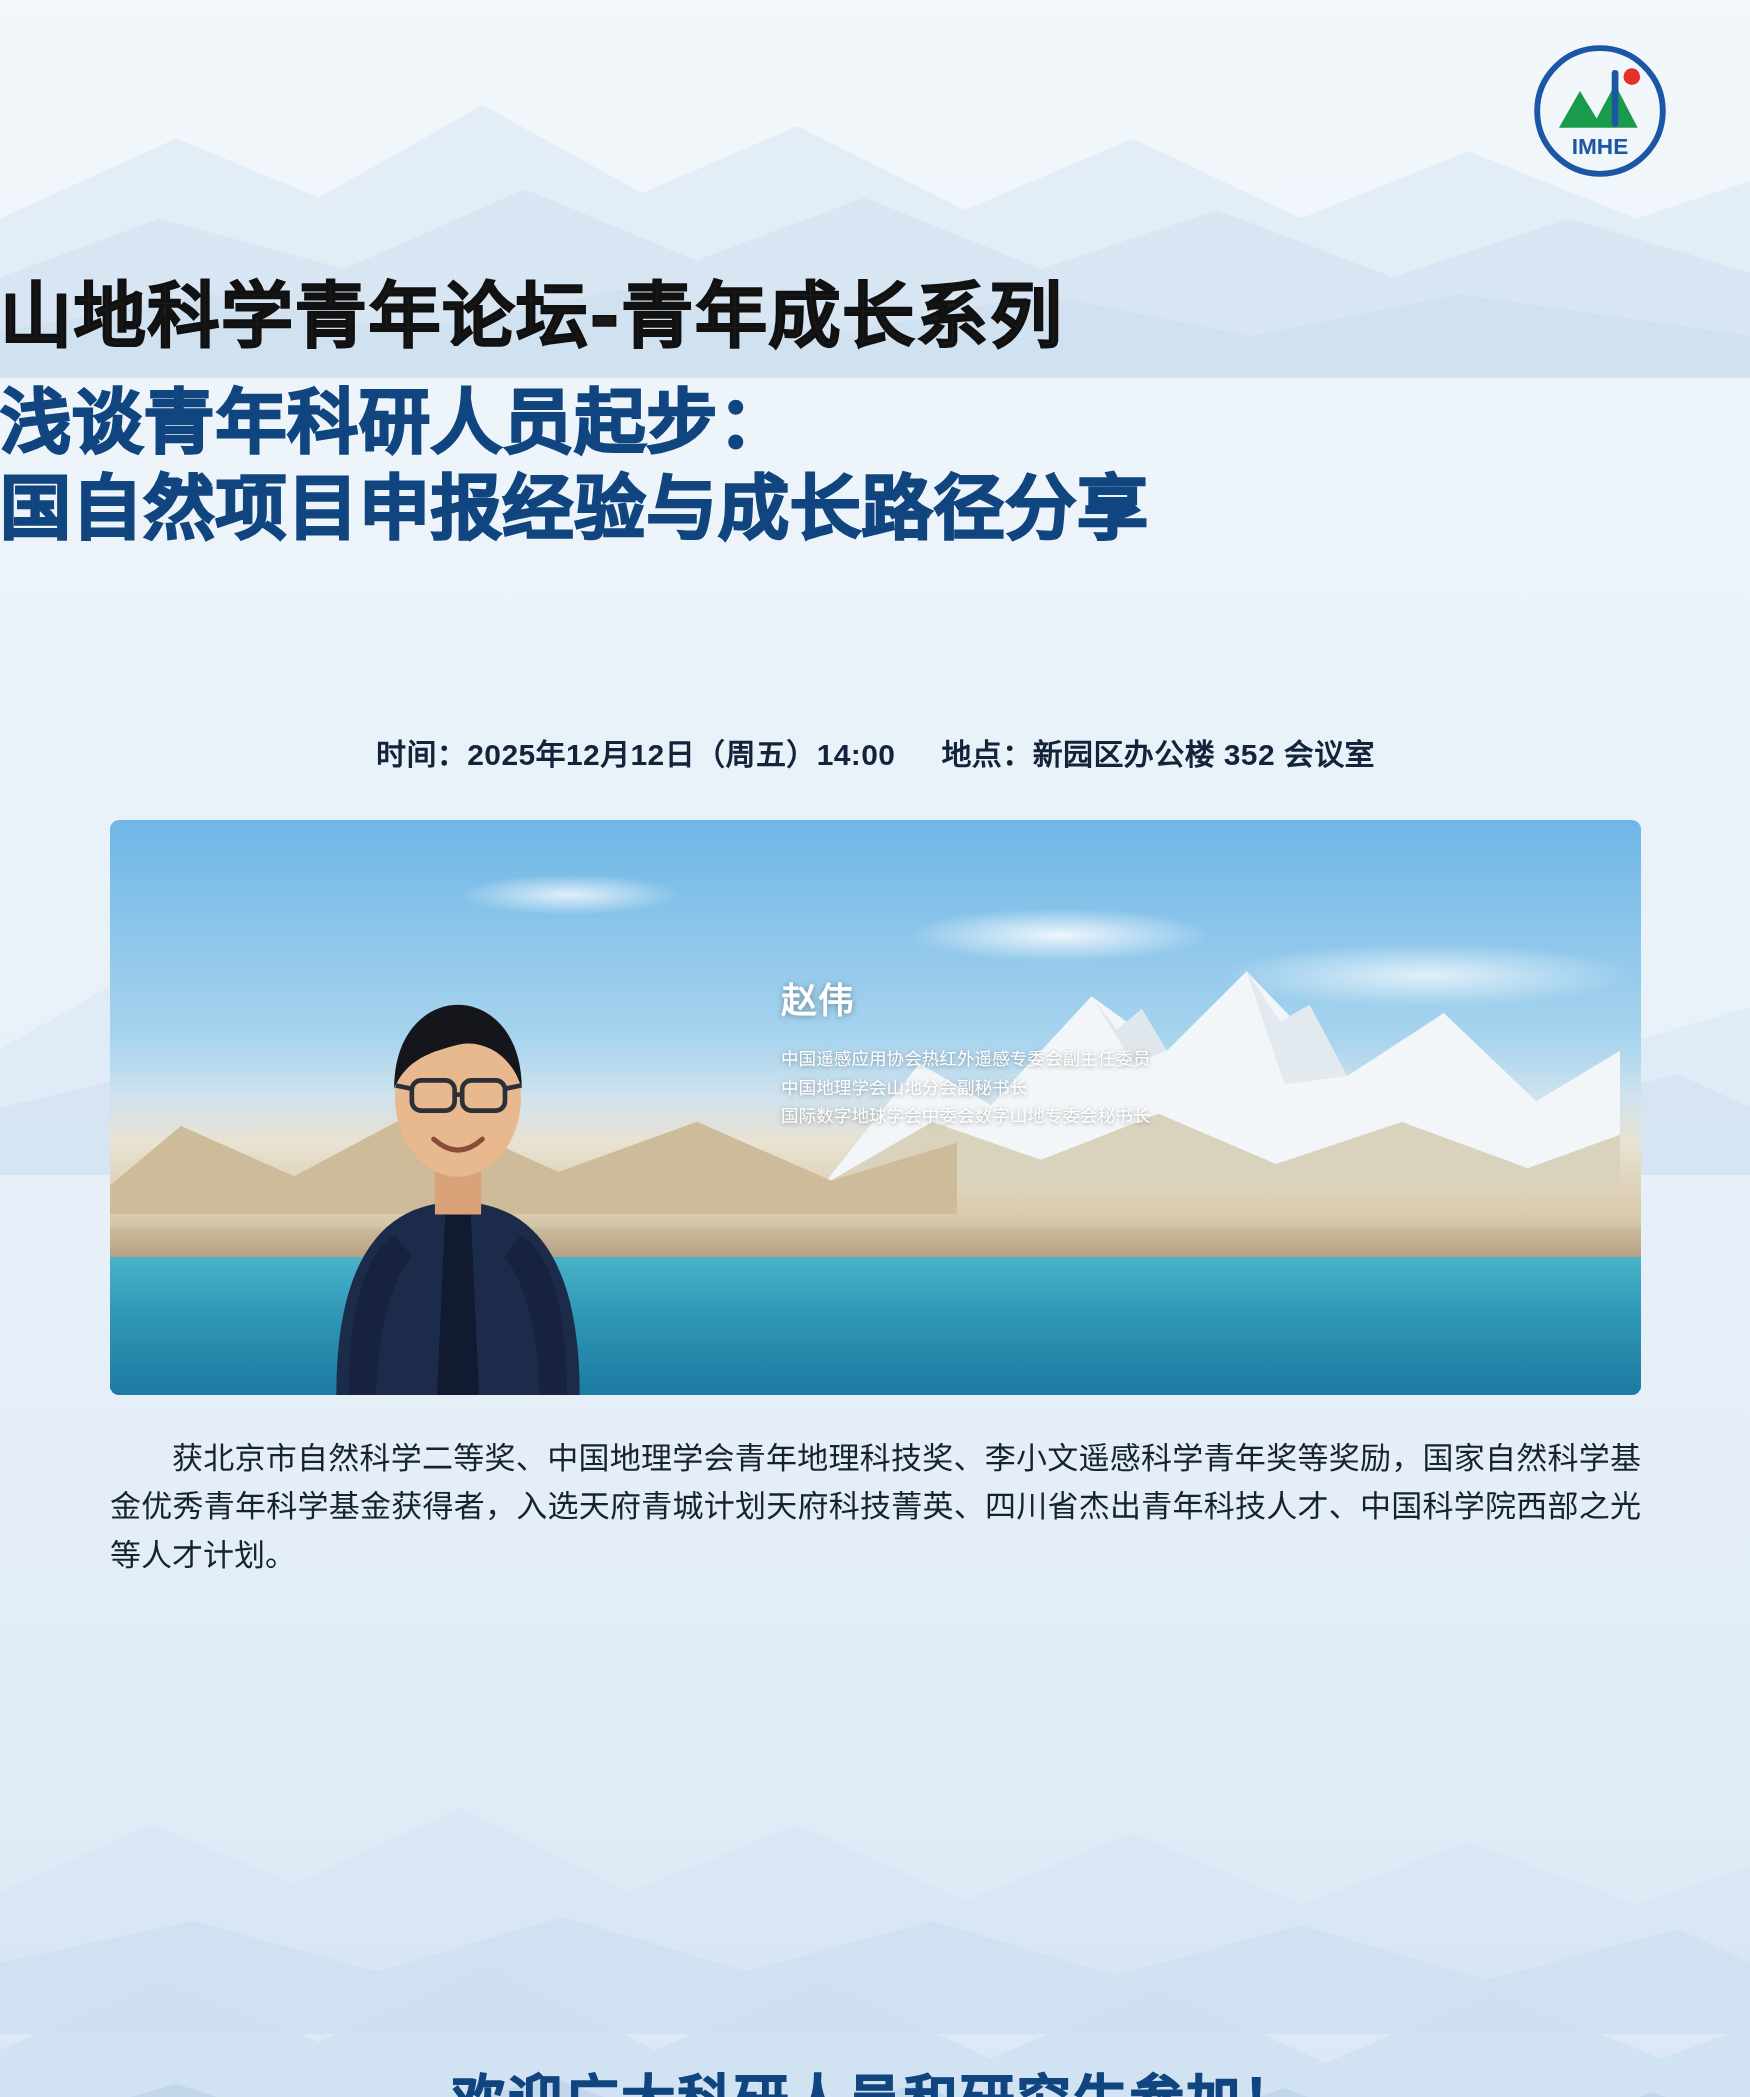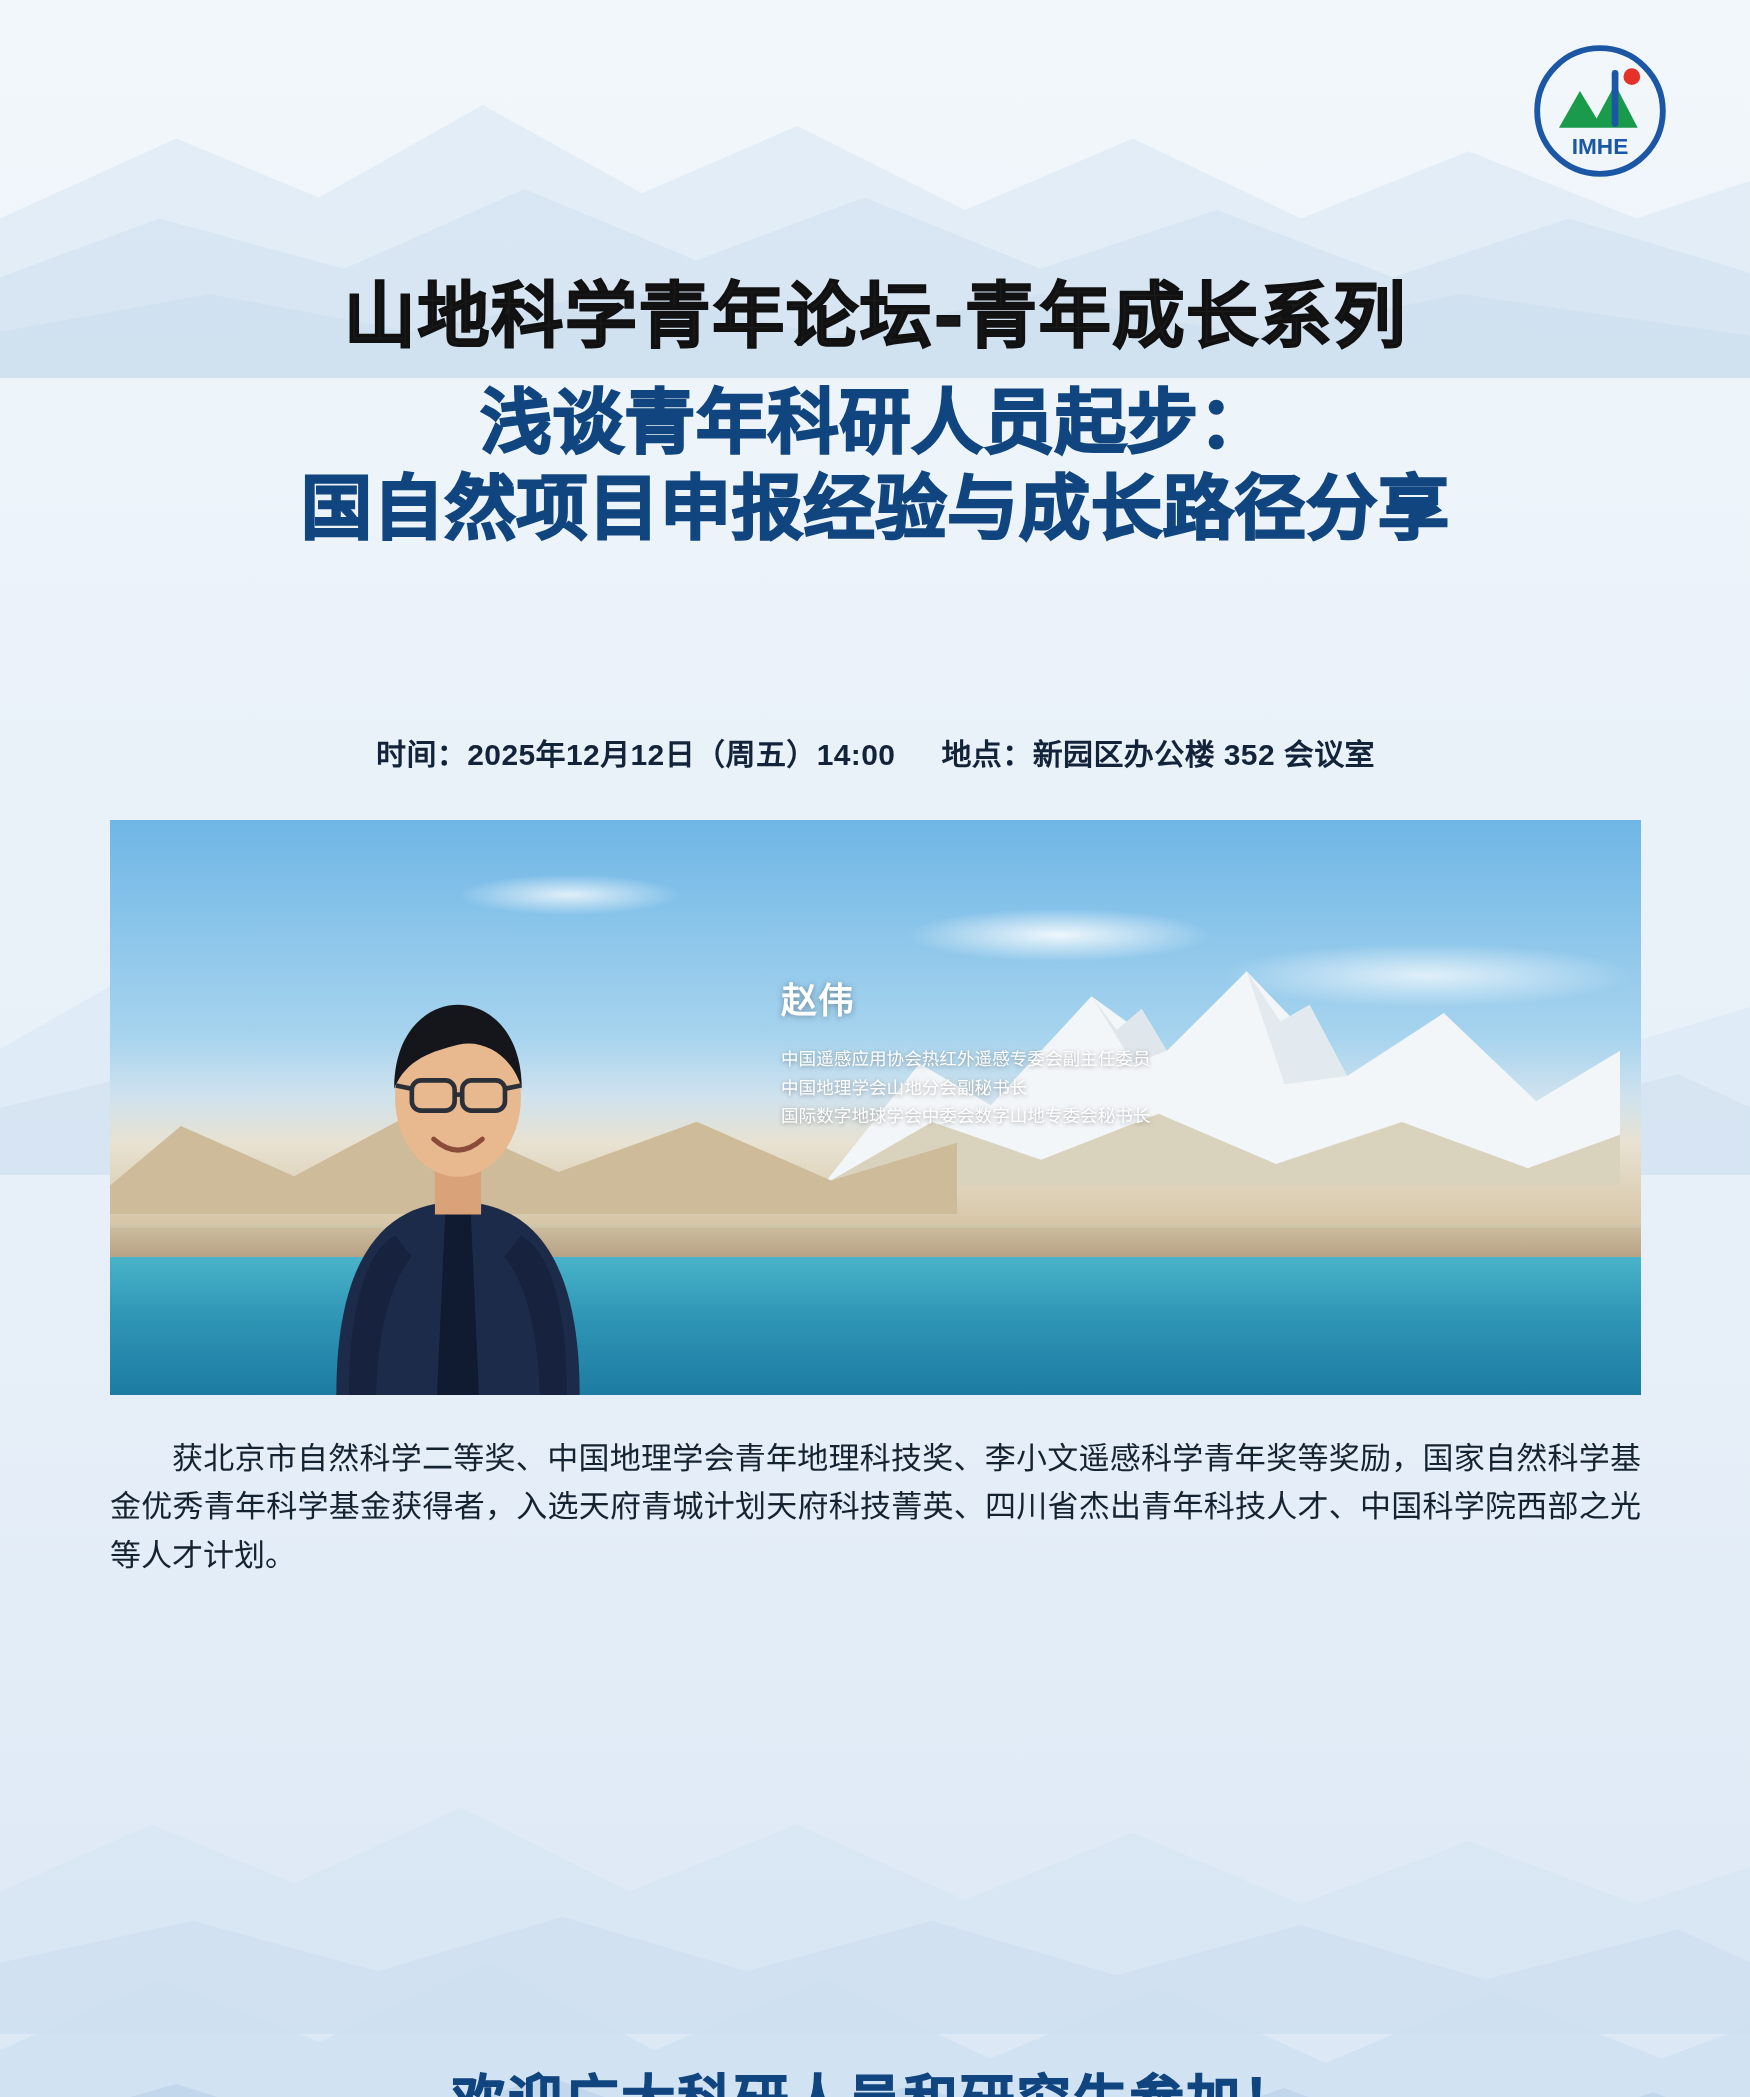--- a/index.html
+++ b/index.html
@@ -41,21 +41,21 @@
     width: 134px;
     height: 134px;
   }
 
   
   .title-block {
     position: absolute;
     top: 277px;
     left: 0;
     width: 100%;
-    text-align: center;
+    text-align: left;
   }
   .title-main {
     font-size: 72px;
     font-weight: 800;
     letter-spacing: 1.7px;
     color: #1a1a1a;
     line-height: 1.1;
     font-family: "DejaVu Sans", "Liberation Sans", sans-serif;
     -webkit-text-stroke: 1.7px #111;
   }
@@ -85,21 +85,21 @@
   .meta-row .gap { display: inline-block; width: 46px; }
 
   
   .banner {
     position: absolute;
     top: 820px;
     left: 110px;
     width: 1531px;
     height: 575px;
     overflow: hidden;
-    border-radius: 0;
+    border-radius: 9px;
     background:
       linear-gradient(180deg, #6fb6e6 0%, #a7d4ee 38%, #cfe2ee 48%, #e8e2d2 56%, #d7c7a8 70%, #2f9bb8 82%, #1d7fa3 100%);
   }
   .banner .sky-clouds {
     position: absolute; inset: 0;
     background:
       radial-gradient(ellipse 218px 38px at 62% 20%, rgba(255,255,255,.85), rgba(255,255,255,0) 70%),
       radial-gradient(ellipse 159px 29px at 30% 13%, rgba(255,255,255,.75), rgba(255,255,255,0) 70%),
       radial-gradient(ellipse 294px 46px at 86% 27%, rgba(255,255,255,.7), rgba(255,255,255,0) 70%);
   }

